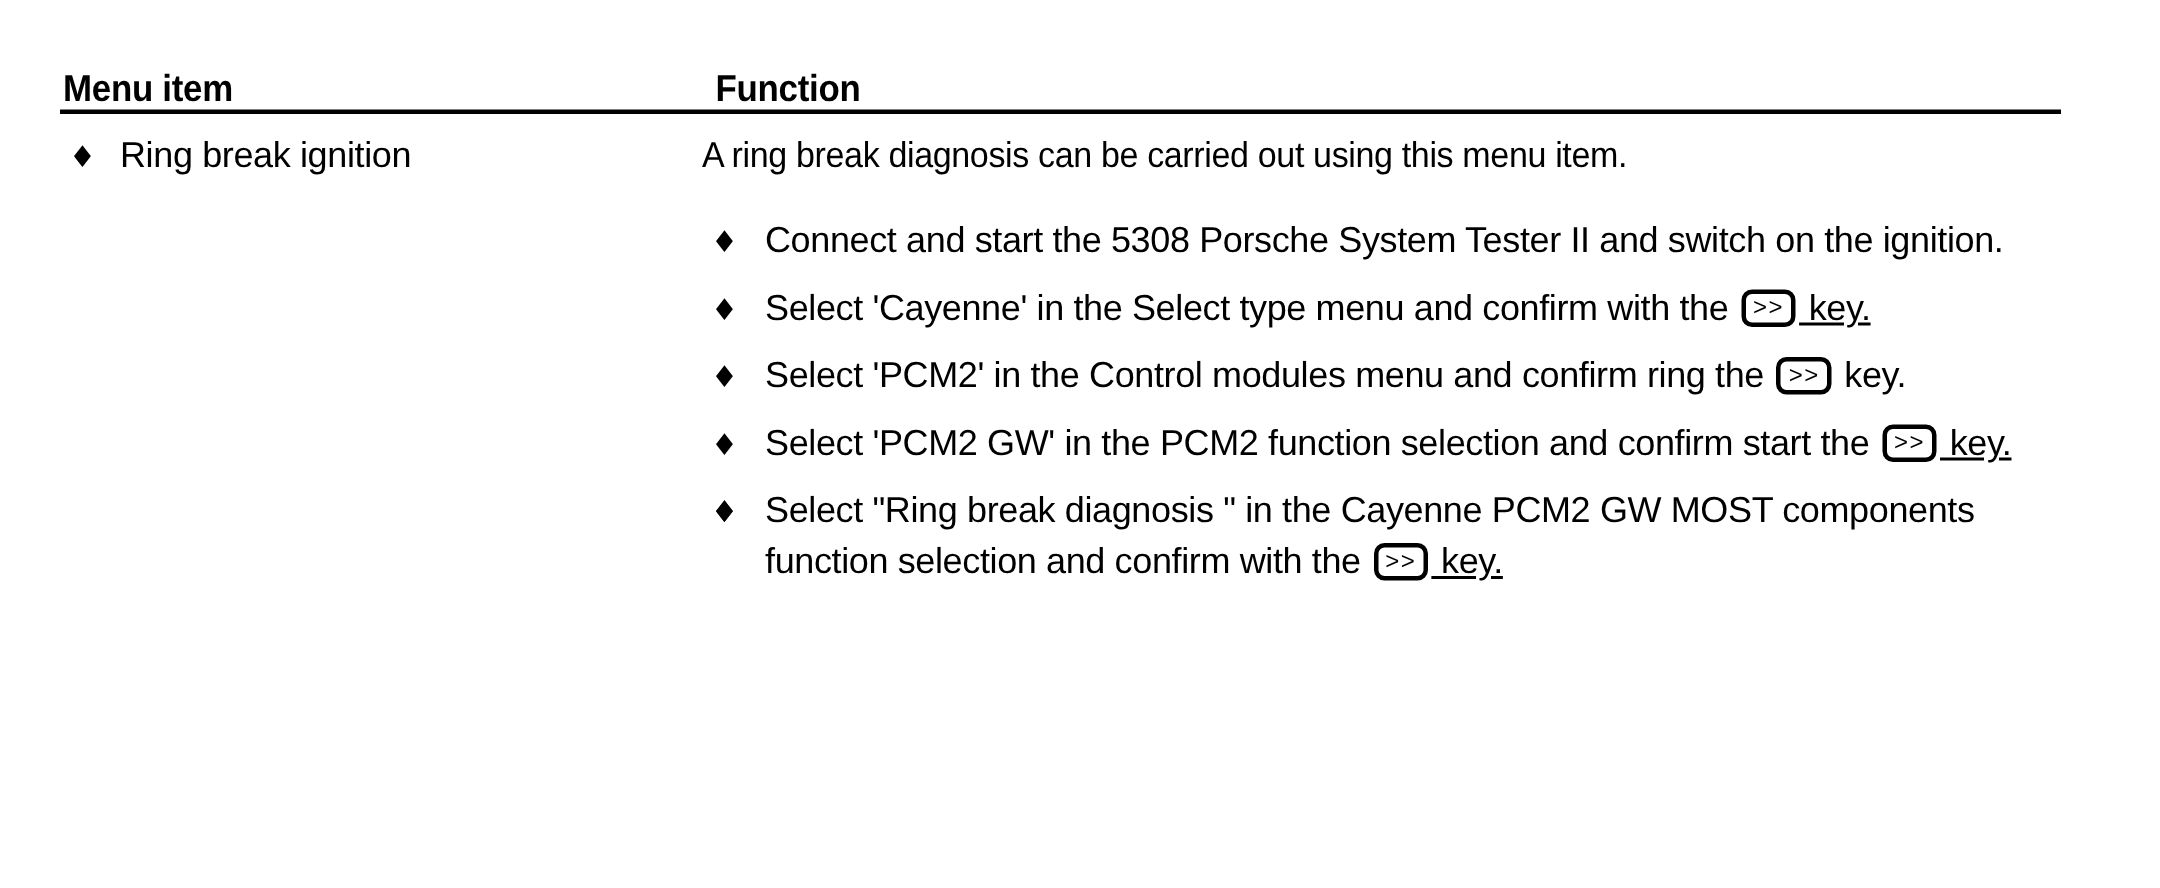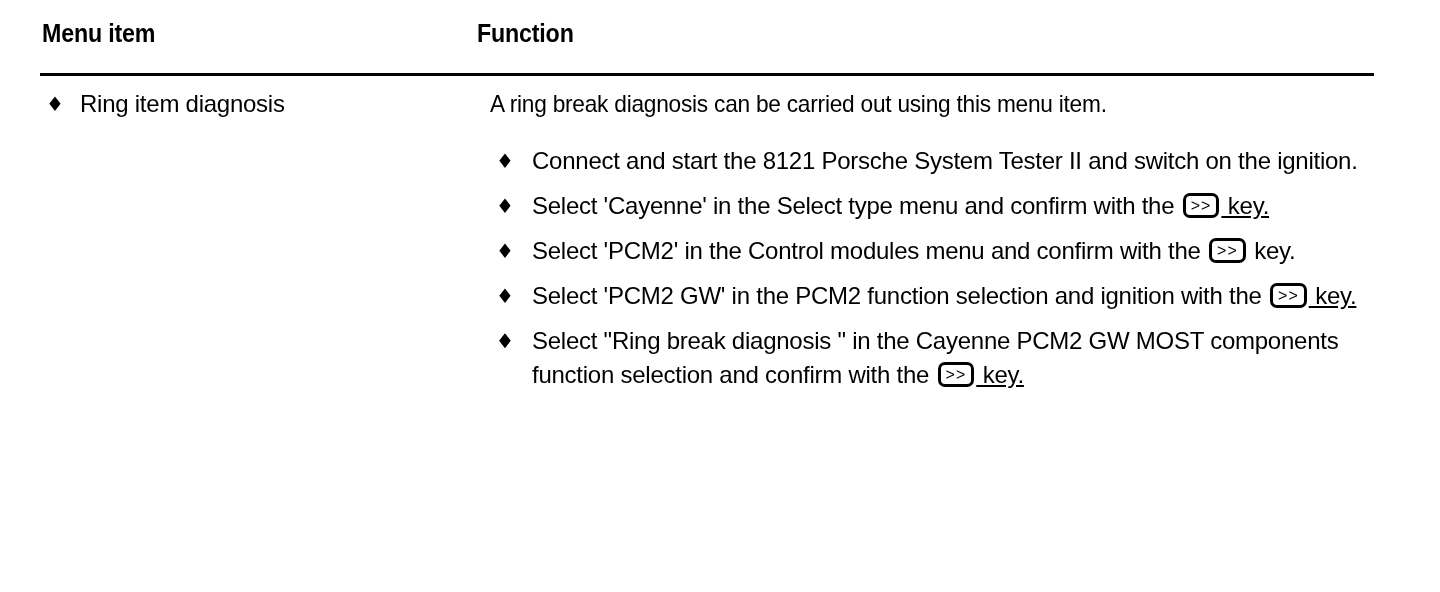--- a/index.html
+++ b/index.html
@@ -18,21 +18,21 @@
 
   .page {
     position: relative;
     width: 1440px;
     height: 592px;
   }
 
   
   .table-head {
     position: absolute;
-    top: 18px;
+    top: 44px;
     left: 0;
     width: 1224px;
     height: 36px;
   }
   .head-cell {
     position: absolute;
     font-weight: bold;
     font-size: 25px;
     line-height: 30px;
     letter-spacing: -0.2px;
@@ -54,21 +54,21 @@
 
   
   .col-menu {
     position: absolute;
     left: 40px;
     top: 88px;
     width: 420px;
   }
   .col-func {
     position: absolute;
-    left: 490px;
+    left: 468px;
     top: 88px;
     width: 890px;
   }
 
   
   .bullet-row {
     position: relative;
     padding-left: 42px;
     margin-bottom: 11px;
   }
@@ -142,46 +142,46 @@
 
   <div class="table-head">
     <div class="head-cell head-menu">Menu item</div>
     <div class="head-cell head-func">Function</div>
   </div>
   <div class="head-rule"></div>
 
   <div class="col-menu">
     <div class="menu-item">
       <span class="bullet-mark">♦</span>
-      <span class="bullet-text">Ring item diagnosis</span>
+      <span class="bullet-text">Ring break ignition</span>
     </div>
   </div>
 
   <div class="col-func">
 
     <div class="intro">A ring break diagnosis can be carried out using this menu item.</div>
 
     <div class="bullet-row">
       <span class="bullet-mark">♦</span>
-      <span class="bullet-text"><span>Connect and start the 8121 Porsche System Tester II and switch on the ignition.</span></span>
+      <span class="bullet-text"><span>Connect and start the 5308 Porsche System Tester II and switch on the ignition.</span></span>
     </div>
 
     <div class="bullet-row">
       <span class="bullet-mark">♦</span>
       <span class="bullet-text"><span>Select 'Cayenne' in the Select type menu and confirm with the </span><span class="nowrap"><span class="keycap">&gt;&gt;</span><span> key.</span></span></span>
     </div>
 
     <div class="bullet-row">
       <span class="bullet-mark">♦</span>
-      <span class="bullet-text"><span>Select 'PCM2' in the Control modules menu and confirm with the </span><span class="keycap">&gt;&gt;</span><span> key.</span></span>
+      <span class="bullet-text"><span>Select 'PCM2' in the Control modules menu and confirm ring the </span><span class="keycap">&gt;&gt;</span><span> key.</span></span>
     </div>
 
     <div class="bullet-row">
       <span class="bullet-mark">♦</span>
-      <span class="bullet-text"><span>Select 'PCM2 GW' in the PCM2 function selection and ignition with the </span><span class="nowrap"><span class="keycap">&gt;&gt;</span><span> key.</span></span></span>
+      <span class="bullet-text"><span>Select 'PCM2 GW' in the PCM2 function selection and confirm start the </span><span class="nowrap"><span class="keycap">&gt;&gt;</span><span> key.</span></span></span>
     </div>
 
     <div class="bullet-row">
       <span class="bullet-mark">♦</span>
     </div>
 
     <div class="bullet-row">
       <span class="bullet-mark">♦</span>
       <span class="bullet-text"><span>Select "Ring break diagnosis " in the Cayenne PCM2 GW MOST compo­nents function selection and confirm with the </span><span class="nowrap"><span class="keycap">&gt;&gt;</span><span> key.</span></span></span>
     </div>

